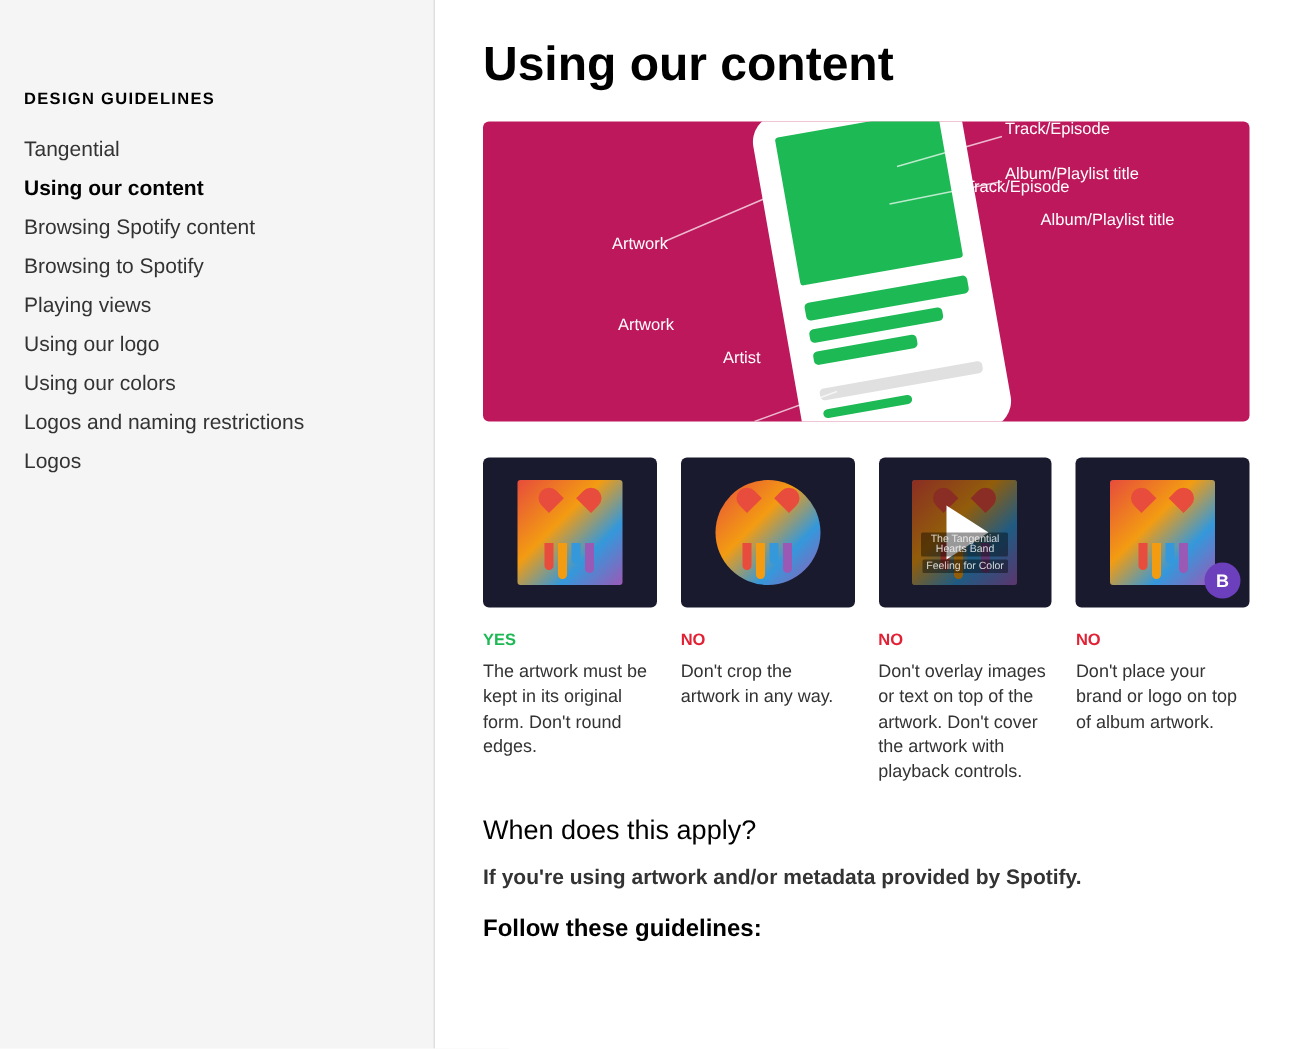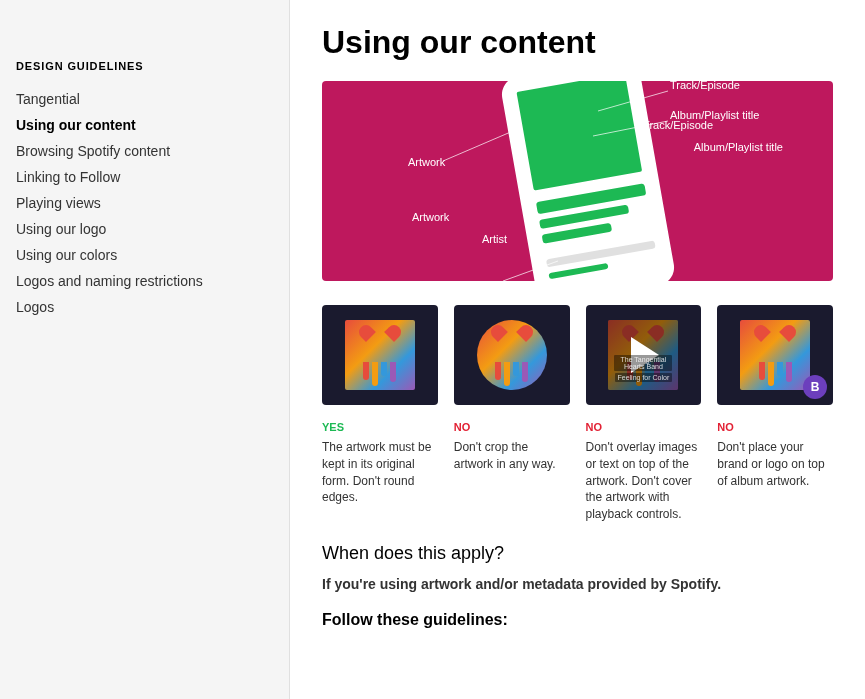--- a/index.html
+++ b/index.html
@@ -234,21 +234,21 @@
   </style>
 </head>
 <body>
 
 <aside class="sidebar">
   <div class="sidebar-title">DESIGN GUIDELINES</div>
 
   <a class="sidebar-item">Tangential</a>
   <a class="sidebar-item active">Using our content</a>
   <a class="sidebar-item">Browsing Spotify content</a>
-  <a class="sidebar-item">Linking to Follow</a>
+  <a class="sidebar-item">Browsing to Spotify</a>
   <a class="sidebar-item">Playing views</a>
   <a class="sidebar-item">Using our logo</a>
   <a class="sidebar-item">Using our colors</a>
   <a class="sidebar-item">Logos and naming restrictions</a>
   <a class="sidebar-item">Logos</a>
 </aside>
 
 <main class="main-content">
   <h1 class="page-title">Using our content</h1>
 

